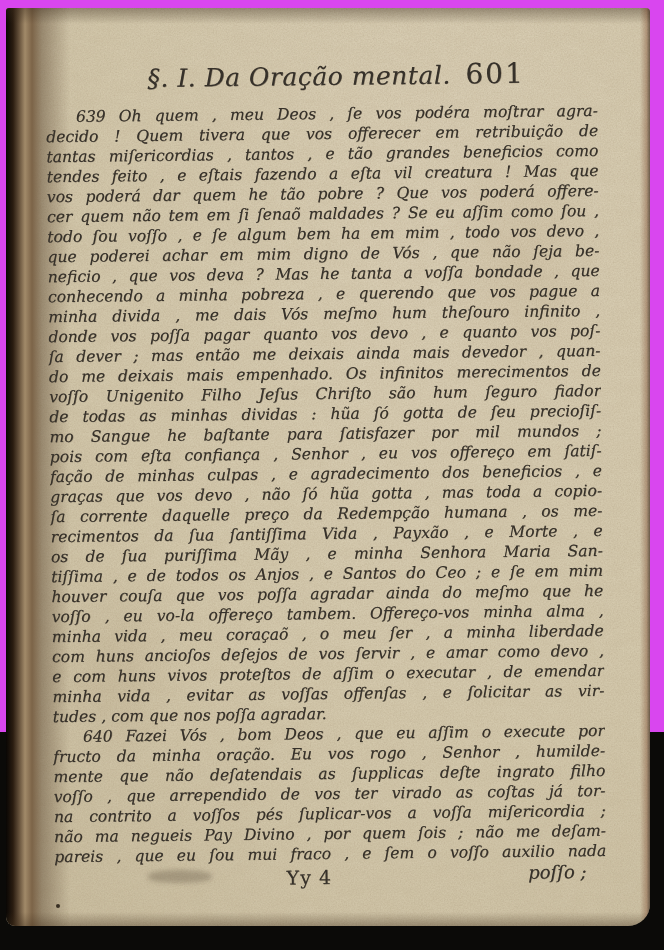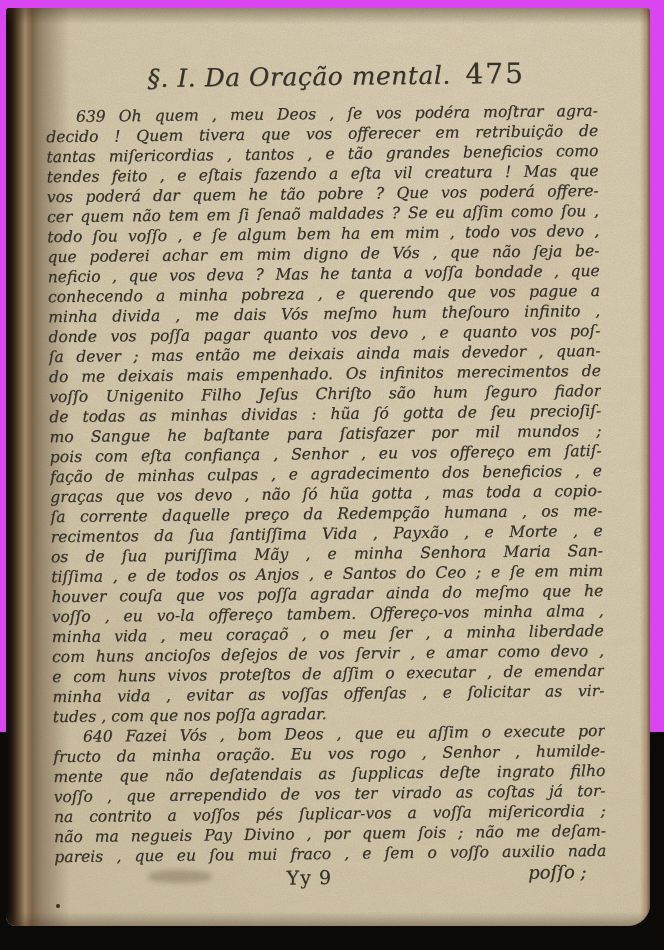--- a/index.html
+++ b/index.html
@@ -113,21 +113,21 @@
     <div class="top-shade"></div>
     <div class="right-edge"></div>
     <div class="bottom-shade"></div>
     <div class="ghost-smudge"></div>
     <div class="ink-dot"></div>
 
     <div class="text-block">
 
       <div class="header">
         <span class="running-title">§. I. Da Oração mental.</span>
-        <span class="page-number">475</span>
+        <span class="page-number">601</span>
       </div>
 
       <div class="body-lines">
 
           <div class="line indent">639 Oh quem , meu Deos , ſe vos podéra moſtrar agra-</div>
 
           <div class="line">decido ! Quem tivera que vos offerecer em retribuição de</div>
 
           <div class="line">tantas miſericordias , tantos , e tão grandes beneficios como</div>
 
@@ -196,19 +196,19 @@
           <div class="line">voſſo , que arrependido de vos ter virado as coſtas já tor-</div>
 
           <div class="line">na contrito a voſſos pés ſuplicar-vos a voſſa miſericordia ;</div>
 
           <div class="line">não ma negueis Pay Divino , por quem ſois ; não me deſam-</div>
 
           <div class="line">pareis , que eu ſou mui fraco , e ſem o voſſo auxilio nada</div>
         </div>
 
       <div class="footer">
-        <span class="signature-mark">Yy 9</span>
+        <span class="signature-mark">Yy 4</span>
         <span class="catchword">poſſo ;</span>
       </div>
 
     </div>
   </div>
 </div>
 
 </body></html>

